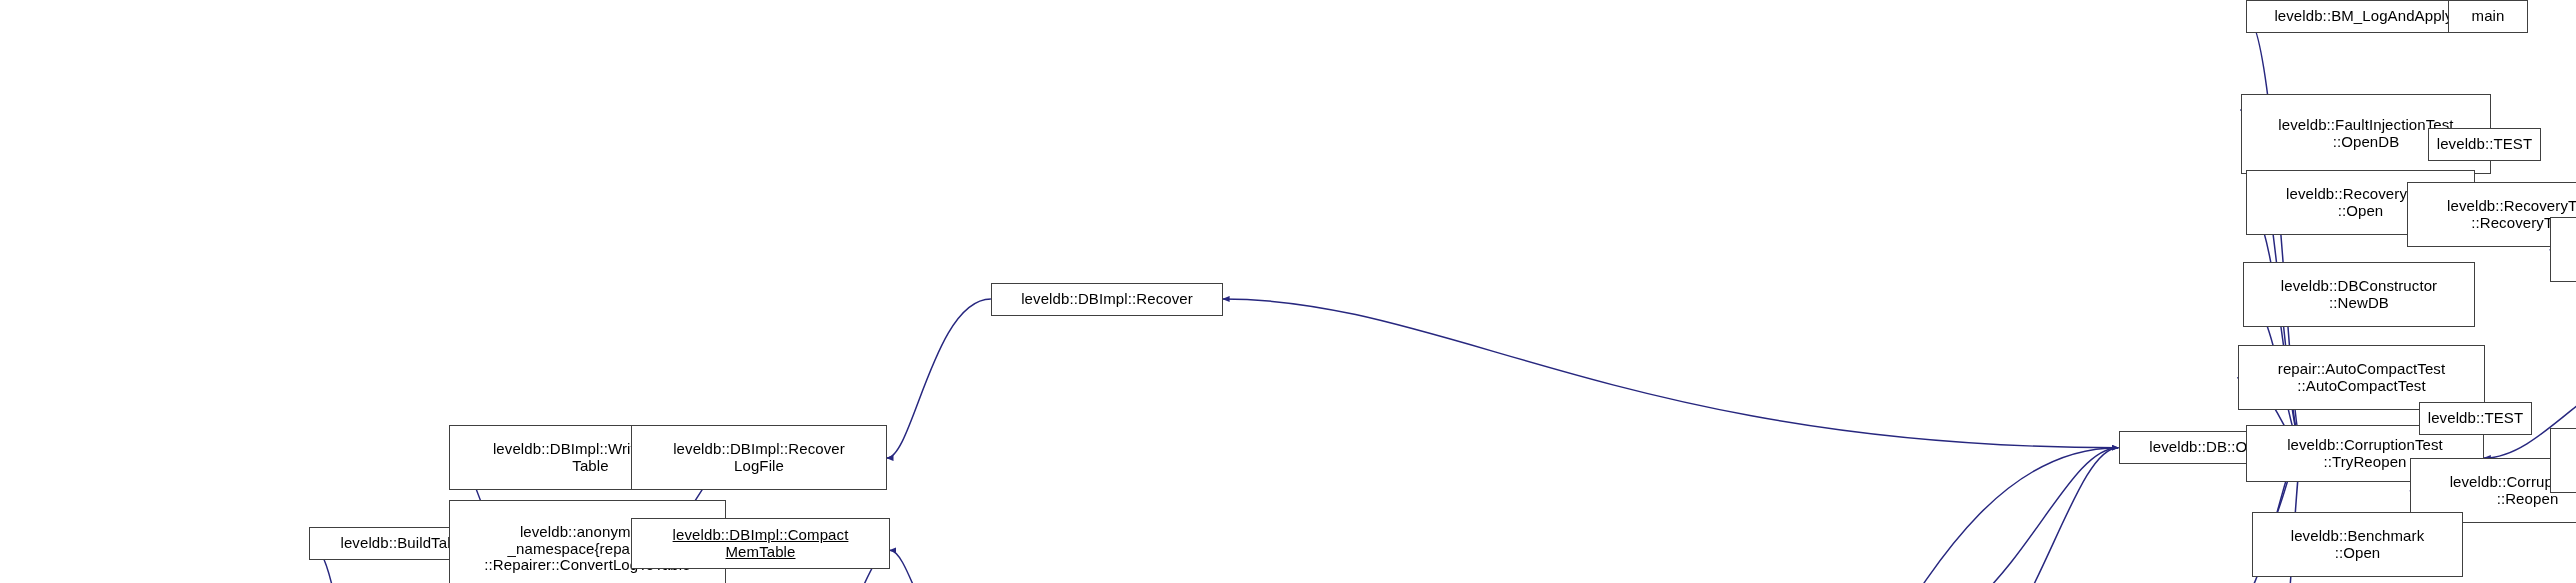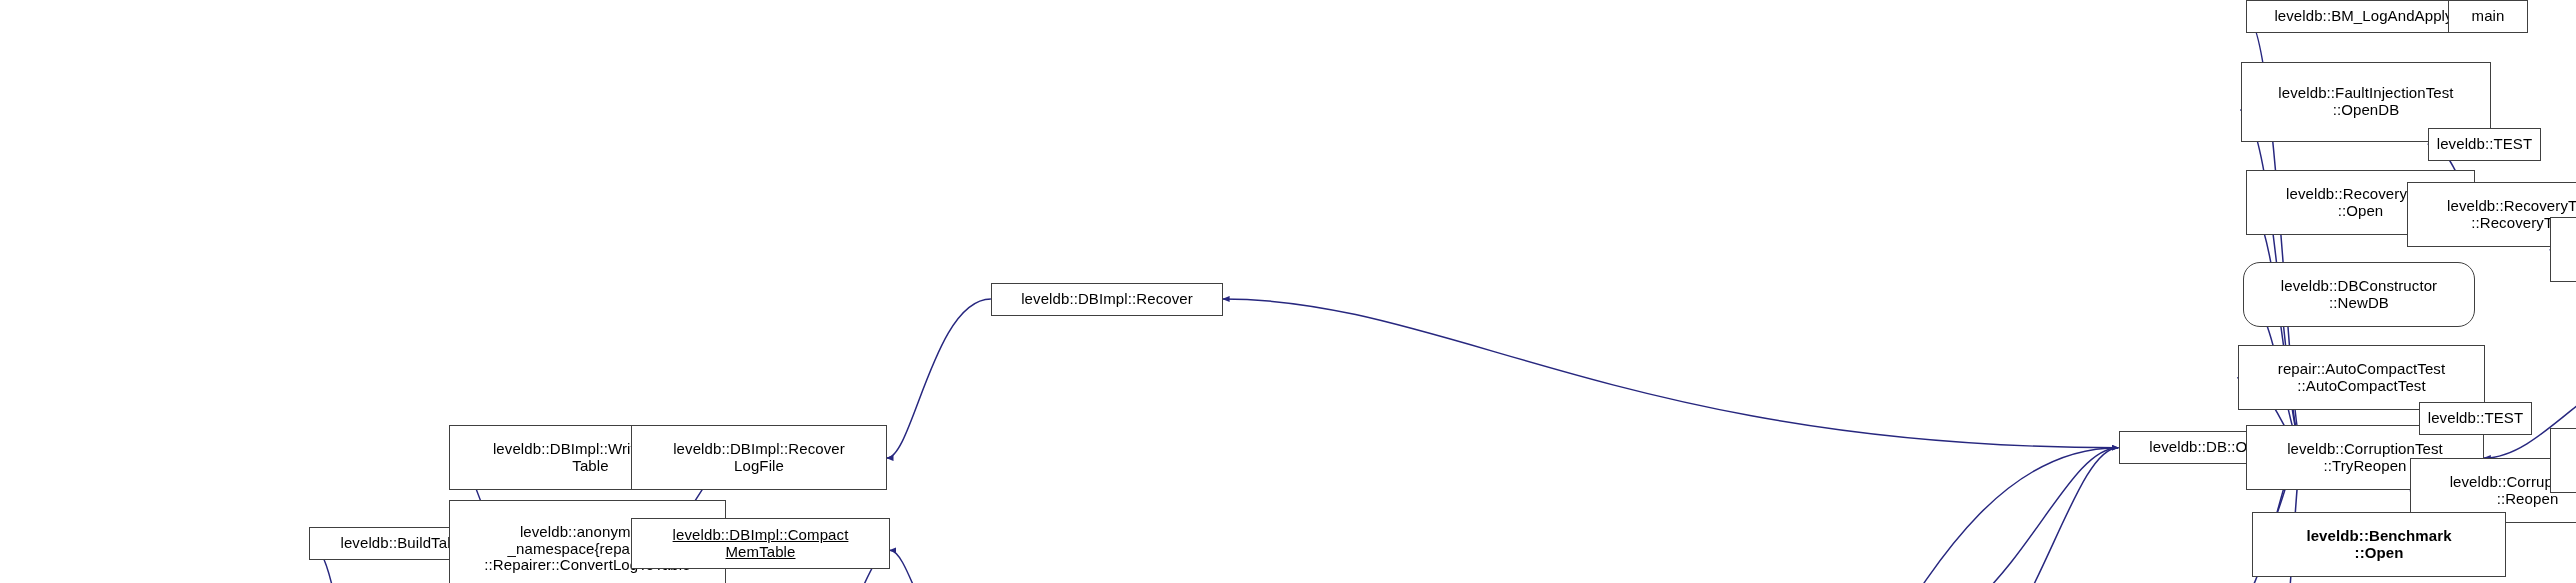--- a/index.html
+++ b/index.html
@@ -112,37 +112,37 @@
       <div class="node" style="left: 449px; top: 425px; width: 283px; height: 65px;"><span>leveldb::DBImpl::WriteLevel0
 Table</span></div>
       <div class="node" style="left: 631px; top: 425px; width: 256px; height: 65px;"><span>leveldb::DBImpl::Recover
 LogFile</span></div>
       <div class="node" style="left: 631px; top: 518px; width: 259px; height: 51px; text-decoration: underline;"><span>leveldb::DBImpl::Compact
 MemTable</span></div>
       <div class="node" style="left: 991px; top: 283px; width: 232px; height: 33px;"><span>leveldb::DBImpl::Recover</span></div>
       <div class="node" style="left: 2119px; top: 431px; width: 184px; height: 33px;"><span>leveldb::DB::Open</span></div>
       <div class="node" style="left: 2246px; top: 0px; width: 235px; height: 33px;"><span>leveldb::BM_LogAndApply</span></div>
       <div class="node" style="left: 2440px; top: 0px; width: 80px; height: 33px; margin-left: 8px;"><span>main</span></div>
-      <div class="node" style="left: 2241px; top: 62px; width: 250px; height: 80px;"><span>leveldb::FaultInjectionTest
+      <div class="node" style="left: 2241px; top: 94px; width: 250px; height: 80px;"><span>leveldb::FaultInjectionTest
 ::OpenDB</span></div>
       <div class="node" style="left: 2246px; top: 170px; width: 229px; height: 65px;"><span>leveldb::RecoveryTest
 ::Open</span></div>
       <div class="node" style="left: 2428px; top: 128px; width: 113px; height: 33px;"><span>leveldb::TEST</span></div>
       <div class="node" style="left: 2407px; top: 182px; width: 229px; height: 65px;"><span>leveldb::RecoveryTest
 ::RecoveryTest</span></div>
-      <div class="node" style="left: 2243px; top: 262px; width: 232px; height: 65px; border-radius: 17px;"><span>leveldb::DBConstructor
+      <div class="node" style="left: 2243px; top: 262px; width: 232px; height: 65px;"><span>leveldb::DBConstructor
 ::NewDB</span></div>
       <div class="node" style="left: 2238px; top: 345px; width: 247px; height: 65px;"><span>repair::AutoCompactTest
 ::AutoCompactTest</span></div>
-      <div class="node" style="left: 2246px; top: 425px; width: 238px; height: 65px;"><span>leveldb::CorruptionTest
+      <div class="node" style="left: 2246px; top: 425px; width: 238px; height: 57px;"><span>leveldb::CorruptionTest
 ::TryReopen</span></div>
       <div class="node" style="left: 2419px; top: 402px; width: 113px; height: 33px;"><span>leveldb::TEST</span></div>
       <div class="node" style="left: 2410px; top: 458px; width: 235px; height: 65px;"><span>leveldb::CorruptionTest
 ::Reopen</span></div>
       <div class="node" style="left: 2550px; top: 428px; width: 241px; height: 65px;"><span>leveldb::CorruptionTest
 ::CorruptionTest</span></div>
-      <div class="node" style="left: 2252px; top: 512px; width: 254px; height: 65px; font-weight: bold;"><span>leveldb::Benchmark
+      <div class="node" style="left: 2252px; top: 512px; width: 211px; height: 65px;"><span>leveldb::Benchmark
 ::Open</span></div>
       <div class="node" style="left: 2550px; top: 217px; width: 241px; height: 65px;"><span>leveldb::CorruptionTest
 ::CorruptionTest</span></div>
     </div>
 </div>
 
 
 </body></html>

